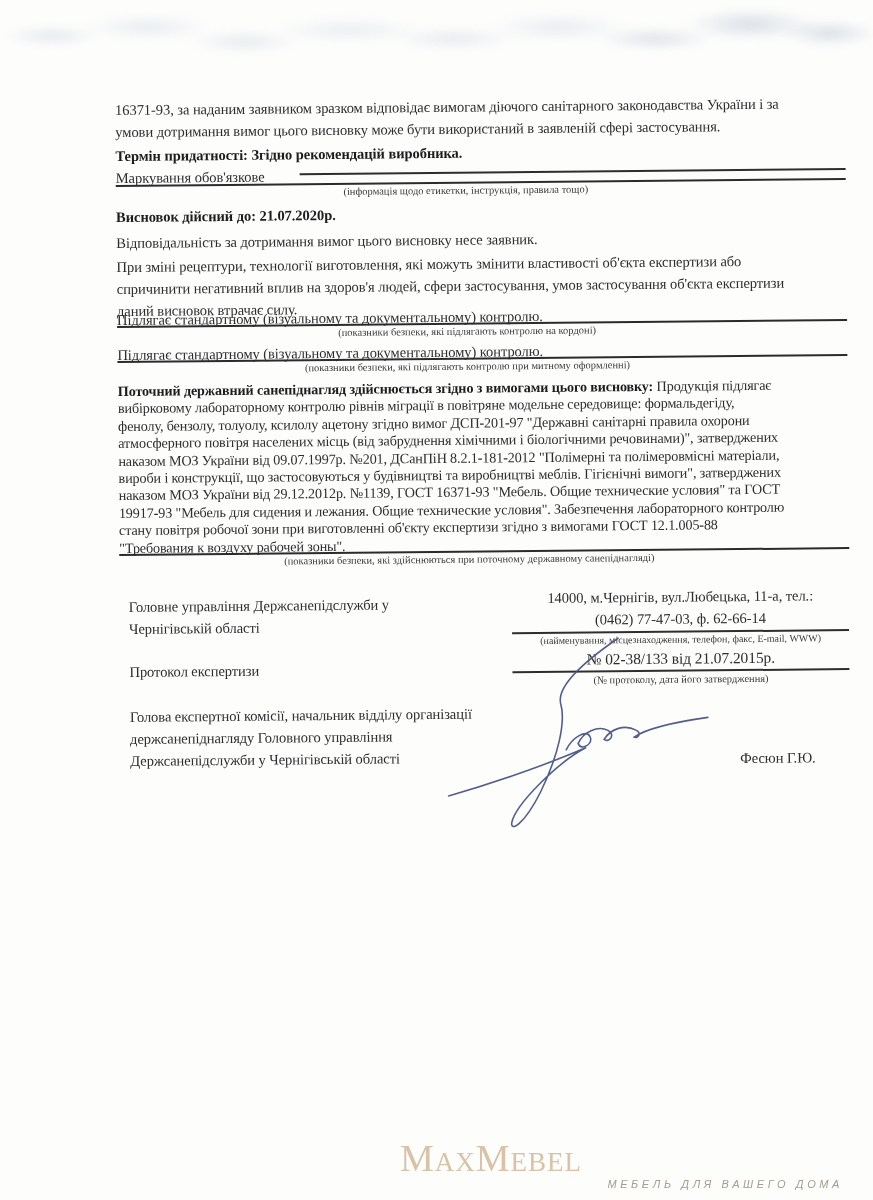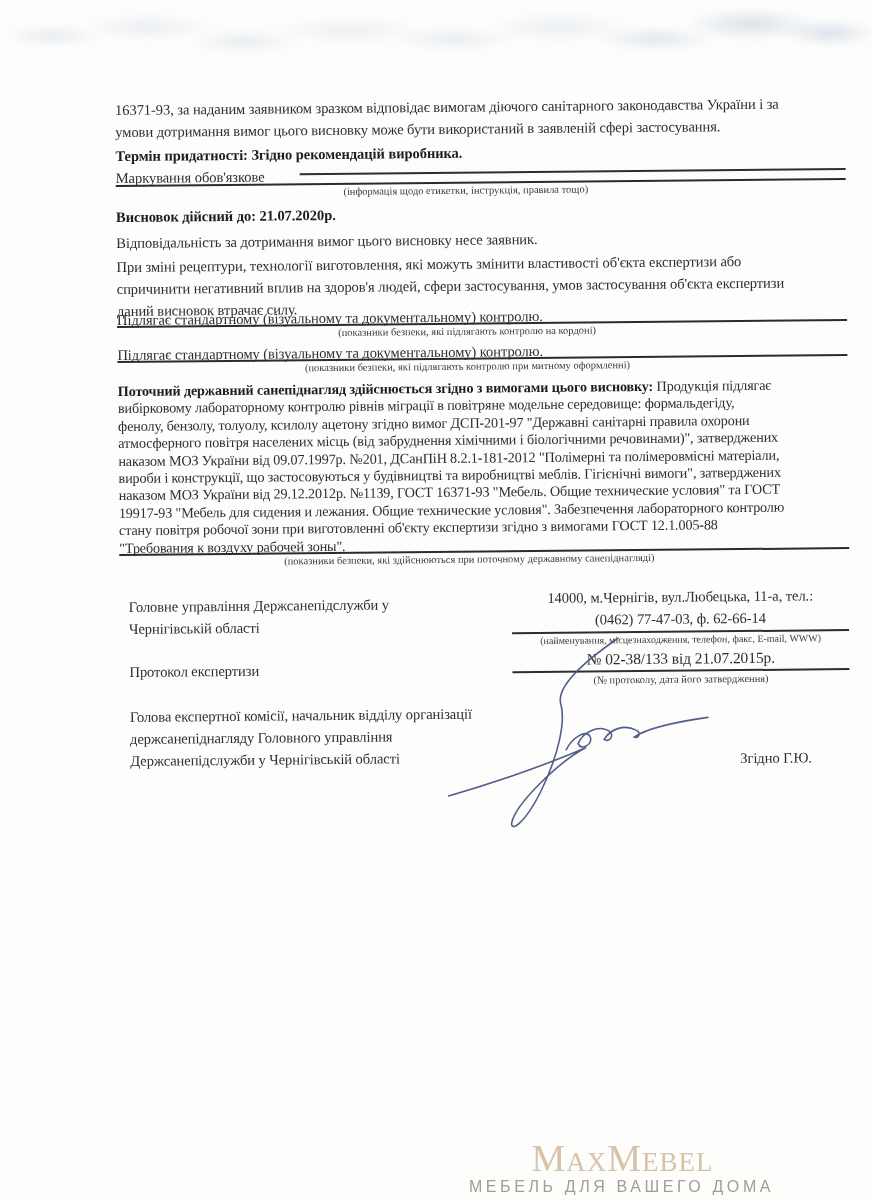--- a/index.html
+++ b/index.html
@@ -33,26 +33,26 @@
   .b{font-weight:bold;color:#1d1d1d;}
   .note{font-size:10.5px;color:#3a3a3a;letter-spacing:0;}
   .rule{background:#2b2b2b;height:2px;}
   .rule-thin{background:#2e2e2e;height:1.5px;}
   .center{text-align:center;}
   .sig-svg{position:absolute;left:415px;top:633px;width:300px;height:205px;}
   .logo{
     font-family:"Liberation Serif", serif;
     font-variant:small-caps;
     font-size:38px;letter-spacing:1px;
-    color:#d8c2a8;text-align:center;
+    color:#d8c2a8;text-align:left;
   }
   .tagline{
     font-family:"Liberation Sans", sans-serif;
-    font-size:16px;letter-spacing:3.6px;
-    color:#a39d92;text-align:center;
+    font-size:11px;letter-spacing:3.6px;
+    color:#a39d92;text-align:right;font-style:italic;
   }
 </style>
 </head>
 <body>
 
 <div id="page">
 
   <div class="noise"></div>
 
   <div id="scan">
@@ -109,21 +109,21 @@
     </div>
     <div class="abs rule-thin" style="left:510px;top:633px;width:337px;"></div>
     <div class="abs note center" style="left:510px;top:636px;width:337px;font-size:10px;">(найменування, місцезнаходження, телефон, факс, E-mail, WWW)</div>
 
     <div class="abs body-txt tl" style="left:127px;top:658px;">Протокол експертизи</div>
     <div class="abs body-txt center" style="left:510px;top:650px;width:337px;font-size:15.5px;">№ 02-38/133 від 21.07.2015р.</div>
     <div class="abs rule-thin" style="left:510px;top:672px;width:337px;"></div>
     <div class="abs note center" style="left:510px;top:676px;width:337px;">(№ протоколу, дата  його затвердження)</div>
 
     <div class="abs body-txt" style="left:127px;top:703px;width:348px;">Голова експертної комісії, начальник відділу організації держсанепіднагляду Головного управління Держсанепідслужби у Чернігівській області</div>
-    <div class="abs body-txt tl" style="left:737px;top:750px;">Згідно Г.Ю.</div>
+    <div class="abs body-txt tl" style="left:737px;top:750px;">Фесюн Г.Ю.</div>
 
     <svg class="sig-svg" viewBox="0 0 300 205">
       <g fill="none" stroke="#4a5685" stroke-width="1.6" stroke-linecap="round" opacity="0.95">
         <path d="M30,163 C85,148 140,128 168,116 C140,130 97,172 93,190 C91,200 105,193 122,160 C140,124 148,90 143,72 C140,60 152,40 201,7"></path>
         <path d="M148,118 C155,105 168,98 172,105 C176,112 163,120 160,112 C165,100 180,94 190,99 C198,103 191,112 186,108 C193,97 207,93 218,99 C224,102 220,108 216,106 C228,98 252,92 290,87"></path>
       </g>
     </svg>
 
   </div>
 

